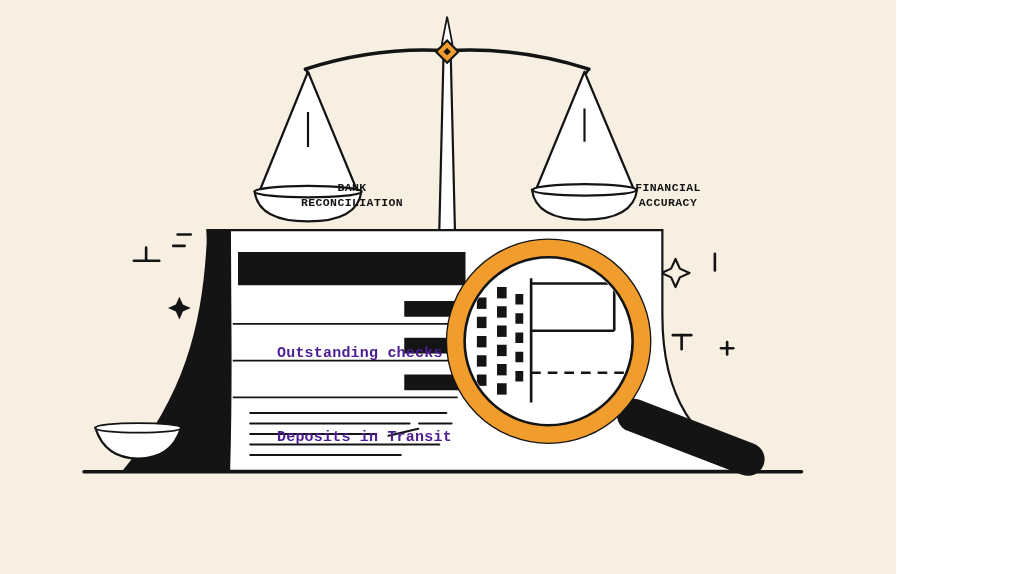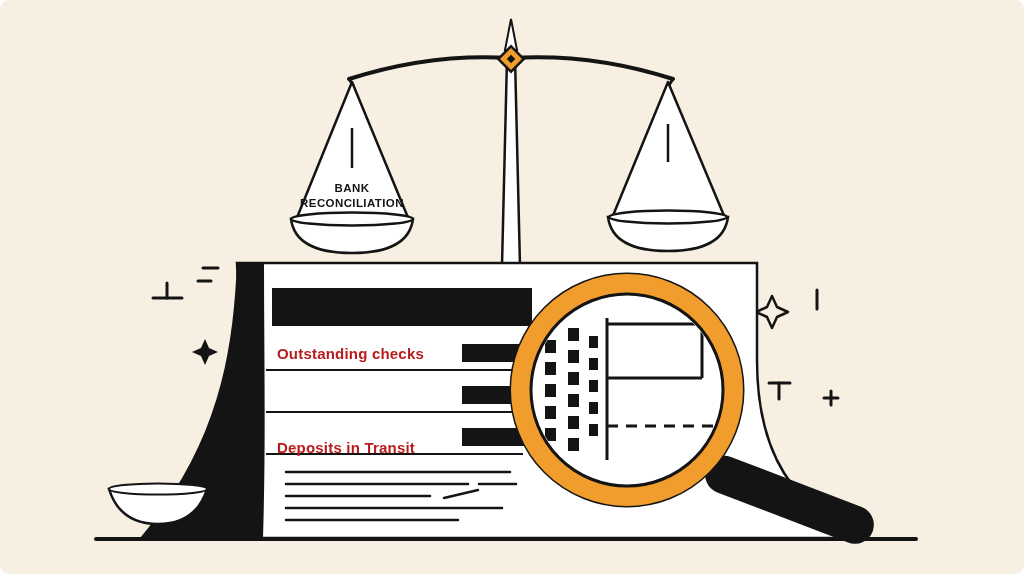--- a/index.html
+++ b/index.html
@@ -1,36 +1,35 @@
 <!DOCTYPE html>
 <html><head>
 <meta charset="utf-8">
 <style>
   html,body{margin:0;padding:0;}
   .stage{
     position:relative;
-    width:1024px;height:574px;
+    width:896px;height:574px;
     background:#f6efe2;
     overflow:hidden;
-    font-family:Liberation Sans, sans-serif;
+    font-family:Liberation Mono, monospace;
     color:#141414;
-    border-radius:9px;
   }
   .illustration{position:absolute;inset:0;}
   .label{position:absolute;pointer-events:none;}
   .pan-label{
     width:136px;text-align:center;
     font-size:11.5px;font-weight:bold;letter-spacing:.4px;
     line-height:1.3;color:#141414;
   }
   .doc-title{
     color:#ffffff;font-size:21px;font-weight:bold;letter-spacing:1.5px;
   }
   .row-label{
-    font-size:15px;font-weight:bold;color:#b91c1c;letter-spacing:.2px;
+    font-size:15px;font-weight:bold;color:#4c1d95;letter-spacing:.2px;
   }
 </style>
 </head>
 <body>
 
 <div class="stage">
 
   <svg class="illustration" viewBox="0 0 1024 574">
     <defs>
       <clipPath id="lensClip">
@@ -155,18 +154,22 @@
     </g>
 
     <path d="M96,539 L916,539" stroke="#141414" stroke-width="4" stroke-linecap="round"></path>
   </svg>
 
   <div class="label pan-label" style="left:284px;top:181px;">
     <span>BANK</span><br>
     <span>RECONCILIATION</span>
   </div>
 
+  <div class="label pan-label" style="left:600px;top:181px;">
+    <span>FINANCIAL</span><br>
+    <span>ACCURACY</span>
+  </div>
 
 
   <div class="label row-label" style="left:277px;top:345px;">Outstanding checks</div>
-  <div class="label row-label" style="left:277px;top:439px;">Deposits in Transit</div>
+  <div class="label row-label" style="left:277px;top:429px;">Deposits in Transit</div>
 
 </div>
 
 </body></html>

